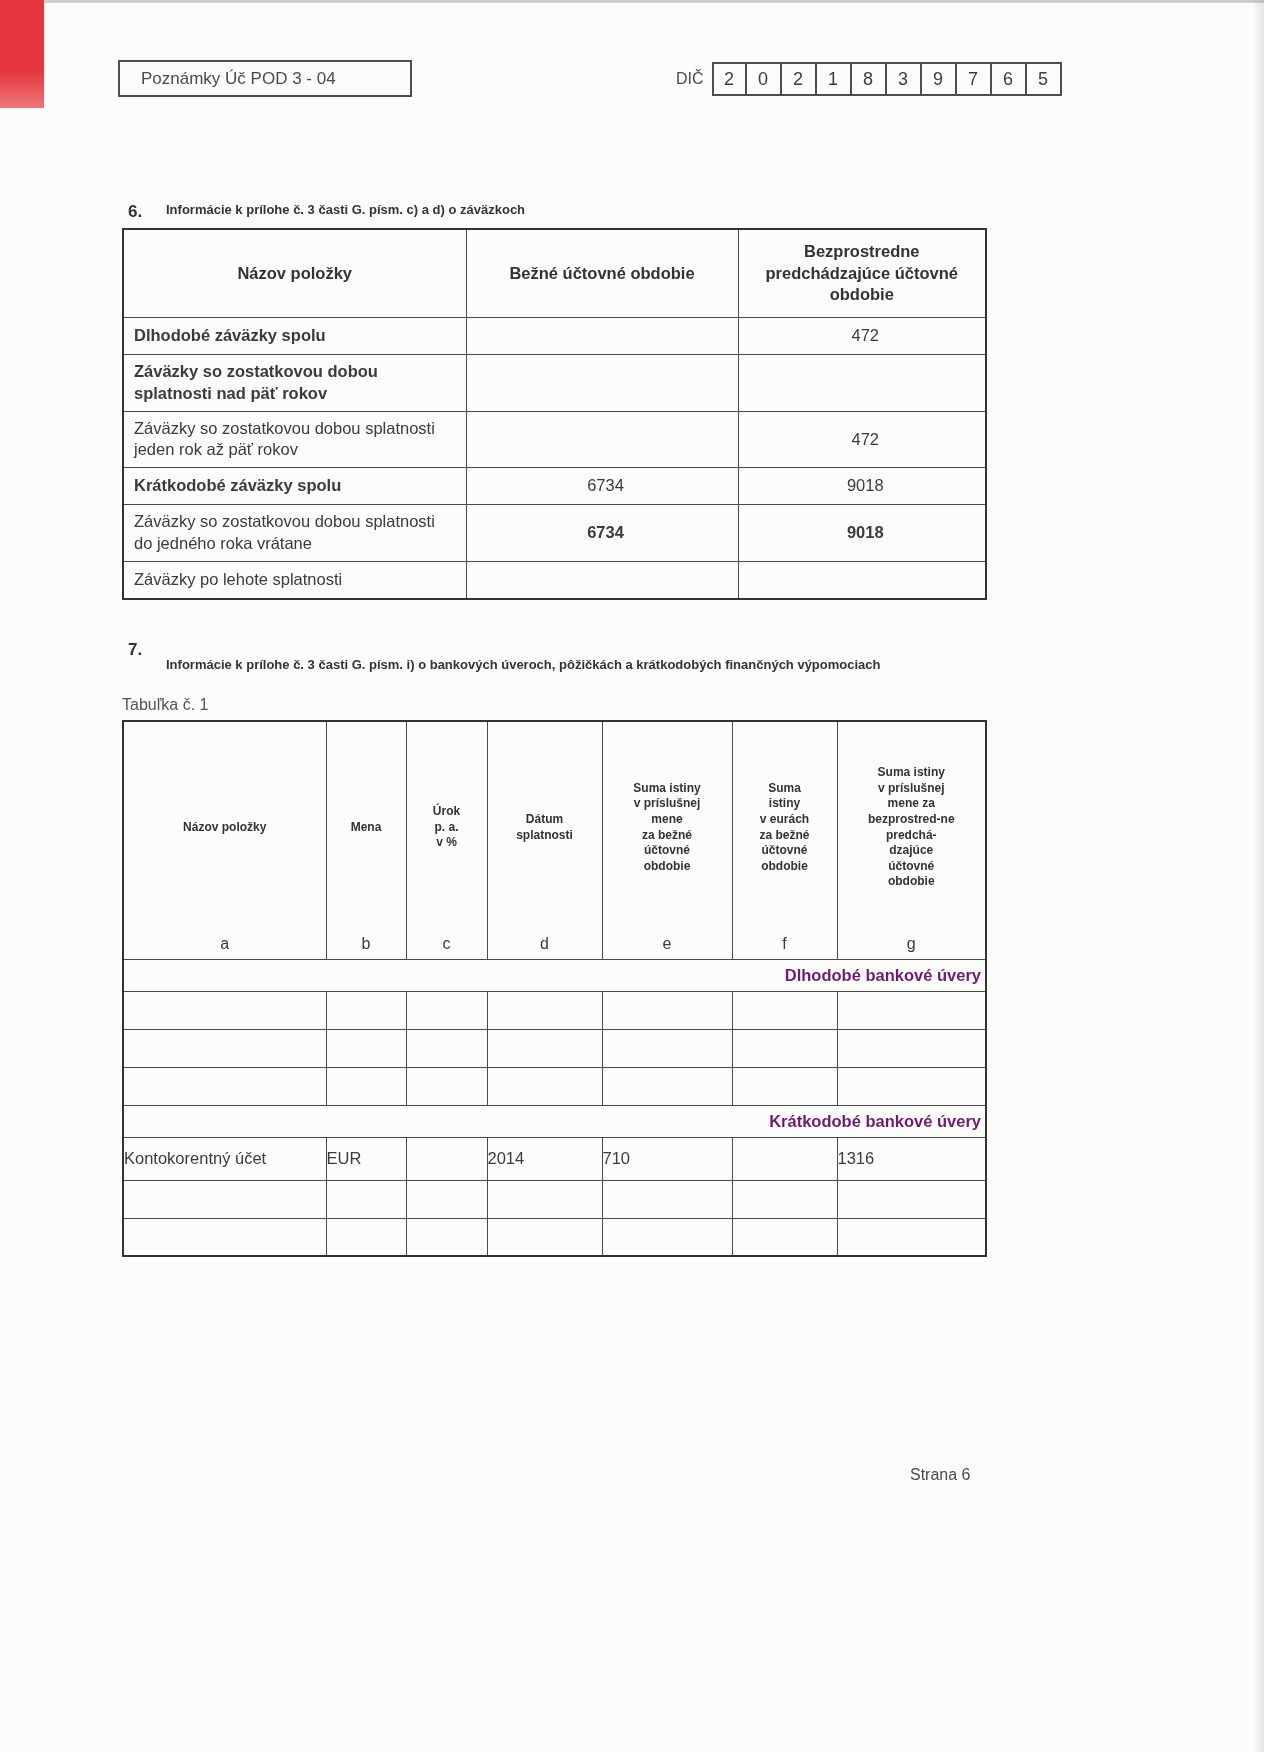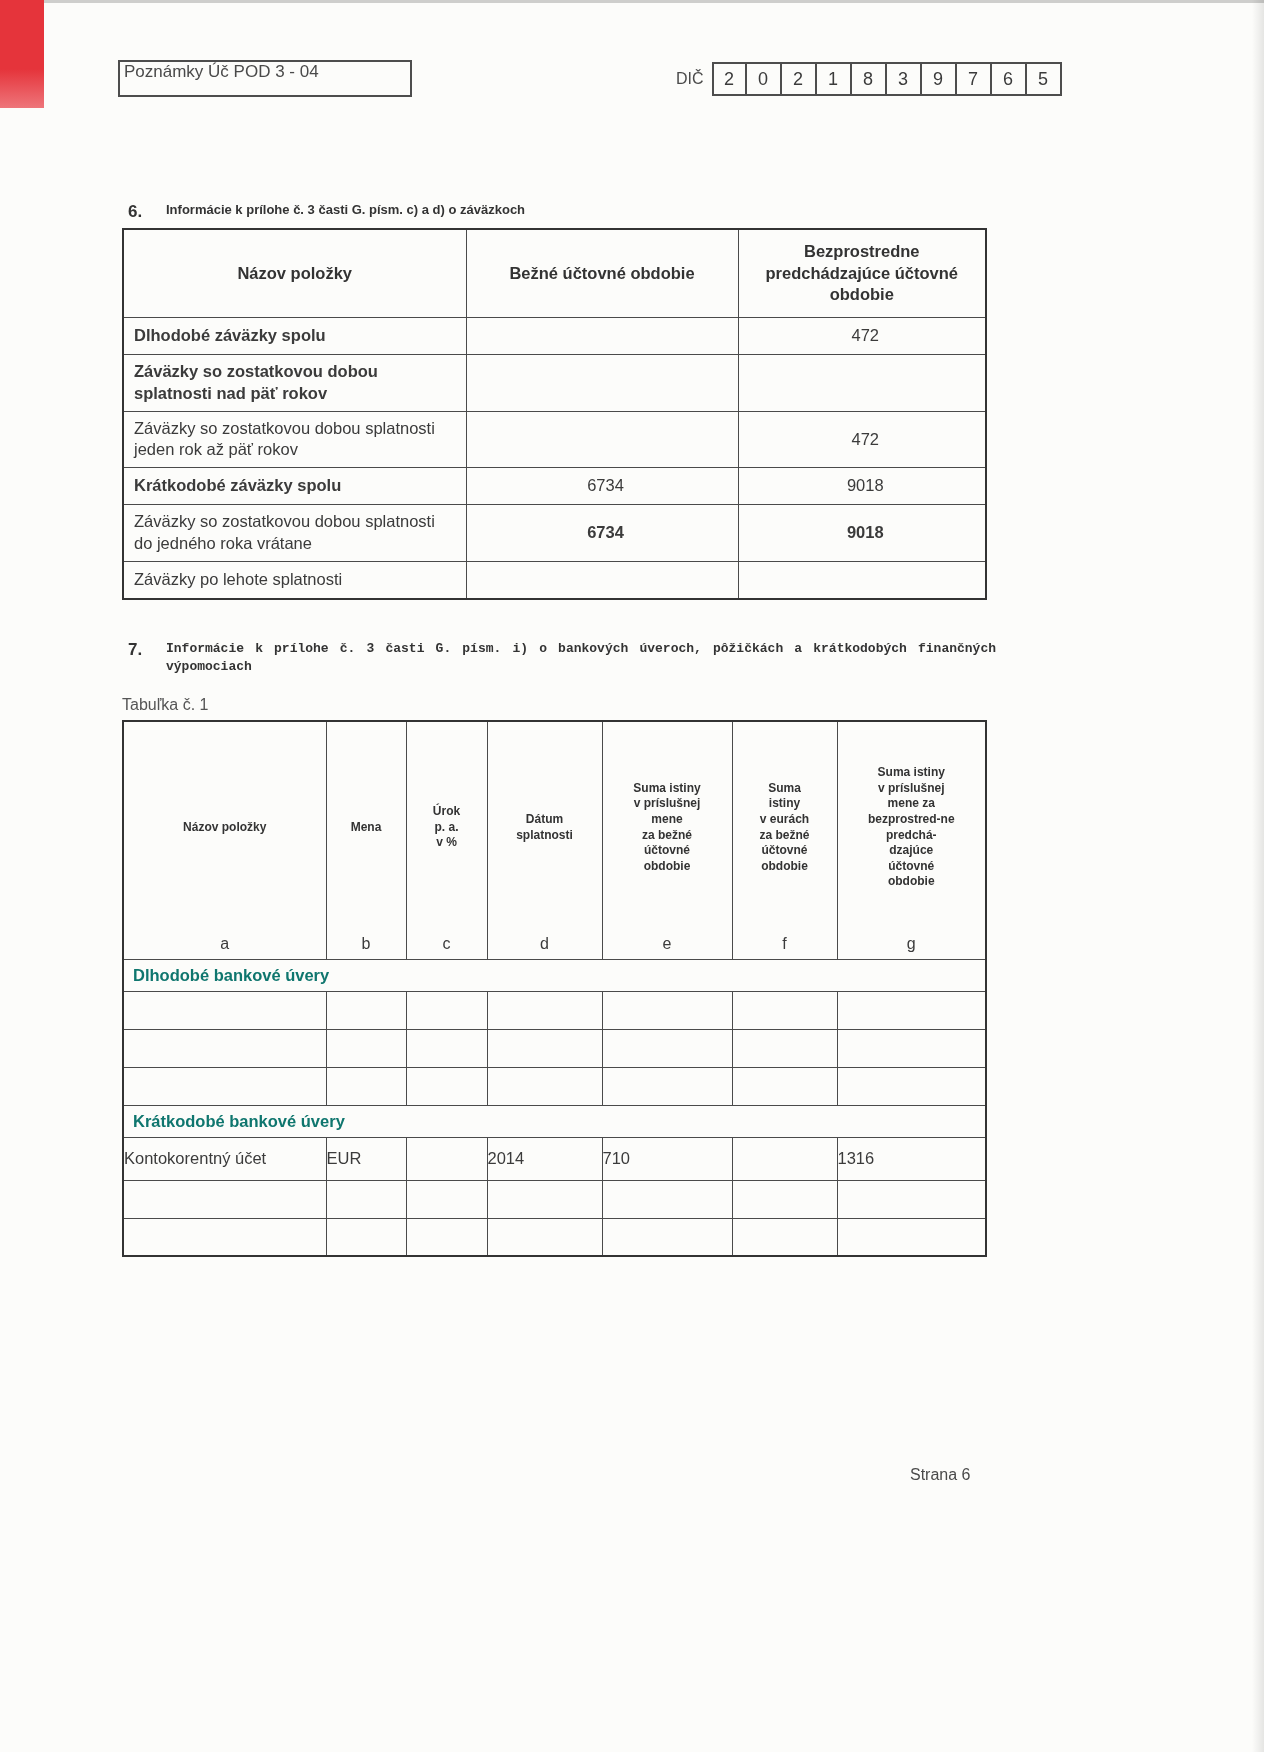--- a/index.html
+++ b/index.html
@@ -21,21 +21,21 @@
     position: absolute; top: 0; right: 0; width: 12px; height: 100%;
     background: linear-gradient(to right, rgba(0,0,0,0), rgba(0,0,0,.09));
   }
   .red-strip {
     position: absolute; left: 0; top: 0; width: 44px; height: 108px;
     background: linear-gradient(180deg, #e5343b 0%, #e5343b 64%, #ee757a 100%);
   }
   .form-box {
     position: absolute; left: 118px; top: 60px; width: 294px; height: 37px;
     border: 2px solid #4d4d4d; box-sizing: border-box;
-    display: flex; align-items: flex-start; padding-left: 4px;
+    display: flex; align-items: center; padding-left: 21px;
     font-size: 17px; color: #4a4a4a;
   }
   .dic-wrap { position: absolute; left: 676px; top: 62px; display: flex; align-items: center; }
   .dic-label { font-size: 16px; color: #4a4a4a; margin-right: 8px; }
   .dic-cells { display: flex; }
   .dic-cell {
     width: 35px; height: 34px; box-sizing: border-box;
     border: 2px solid #4d4d4d; border-left: none;
     display: flex; align-items: center; justify-content: center;
     font-size: 18px; color: #3b3b3b;
@@ -57,21 +57,21 @@
   .doc-table th { font-weight: bold; text-align: center; color: #333; line-height: 1.3; }
   .pre { white-space: pre-line; }
   .t1 { left: 122px; top: 228px; width: 863px; }
   .t1 td.label { text-align: left; padding: 4px 10px; line-height: 1.3; }
   .t1 td.val { text-align: center; padding-left: 11px; }
   .bold { font-weight: bold; color: #2e2e2e; }
 
   .t2 { left: 122px; top: 720px; width: 863px; }
   .t2 th { font-size: 12px; }
   .t2 .letters td { border-top: hidden; text-align: center; font-size: 16px; padding: 0 4px 4px 4px; }
-  .t2 td.group { text-align: left; padding-left: 9px; font-weight: bold; color: #0f766e; }
+  .t2 td.group { text-align: right; padding-left: 9px; font-weight: bold; color: #701a75; }
   .t2 td.cell { text-align: left; padding-left: 0; }
 
   .footer-page { position: absolute; left: 910px; top: 1466px; font-size: 16px; color: #4a4a4a; }
 </style>
 </head>
 <body>
 
 <div class="page">
 
   <div class="scan-top-edge"></div>
@@ -142,21 +142,21 @@
       </tr>
       <tr style="height:38px;">
         <td class="label">Záväzky po lehote splatnosti</td>
         <td class="val"></td>
         <td class="val"></td>
       </tr>
     </tbody>
   </table>
 
   <span class="sec-num" style="left:128px; top:640px;">7.</span>
-  <div class="sec-title justify" style="left:166px; top:640px; width:830px;font-family:Liberation Mono, monospace;">Informácie k prílohe č. 3 časti G. písm. i) o bankových úveroch, pôžičkách a krátkodobých finančných výpomociach</div>
+  <div class="sec-title justify" style="left:166px; top:656px; width:830px;">Informácie k prílohe č. 3 časti G. písm. i) o bankových úveroch, pôžičkách a krátkodobých finančných výpomociach</div>
   <div class="caption" style="left:122px; top:696px;">Tabuľka č. 1</div>
 
   <table class="doc-table t2">
     <colgroup>
       <col style="width:203px">
         <col style="width:80px">
         <col style="width:81px">
       <col style="width:115px">
         <col style="width:130px">
         <col style="width:105px">

